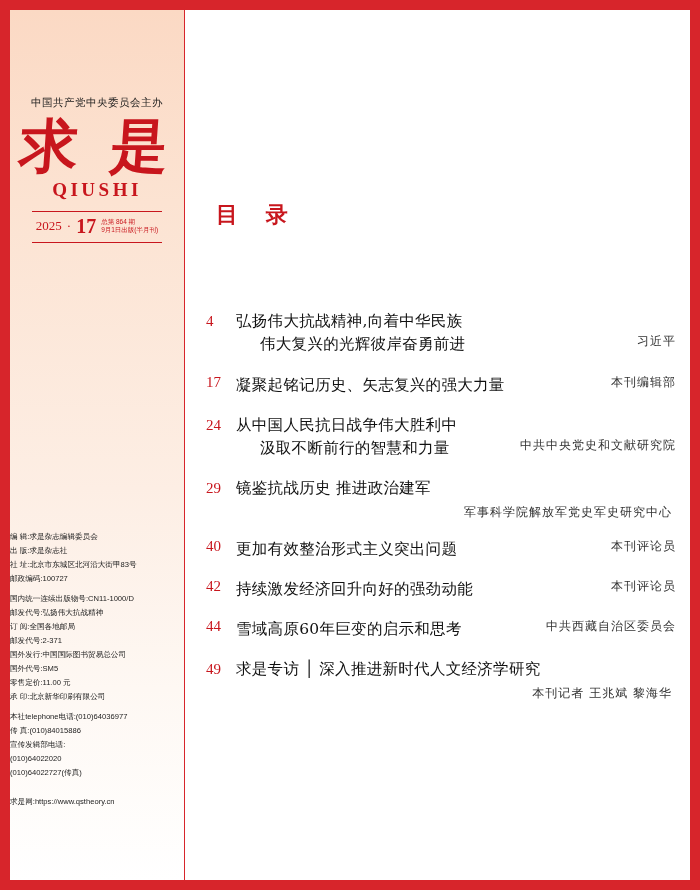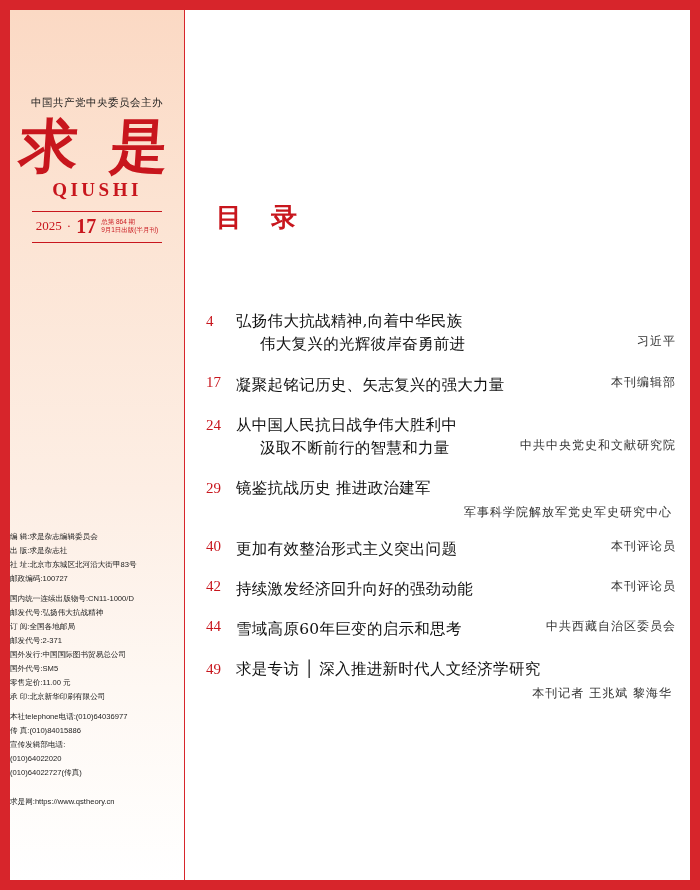--- a/index.html
+++ b/index.html
@@ -146,21 +146,21 @@
   .colophon-4 { top: 785px; }
   .col-row {
     white-space: nowrap;
   }
 
   
   .toc-title {
     position: absolute;
     top: 190px;
     left: 206px;
-    font-size: 26px;
+    font-size: 22px;
     font-weight: bold;
     color: #c8161d;
     letter-spacing: 10px;
     font-family: "DejaVu Serif", serif;
   }
 
   .toc {
     position: absolute;
     top: 300px;
     left: 196px;

